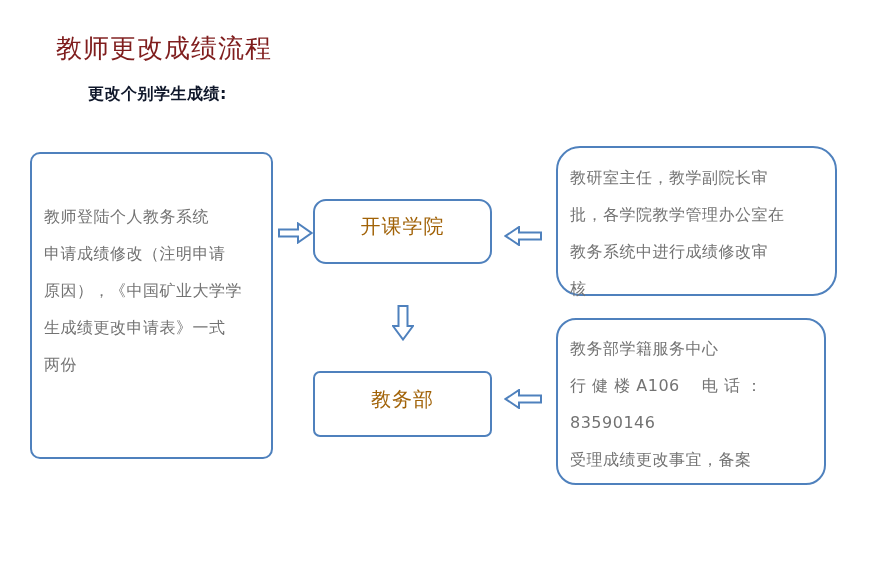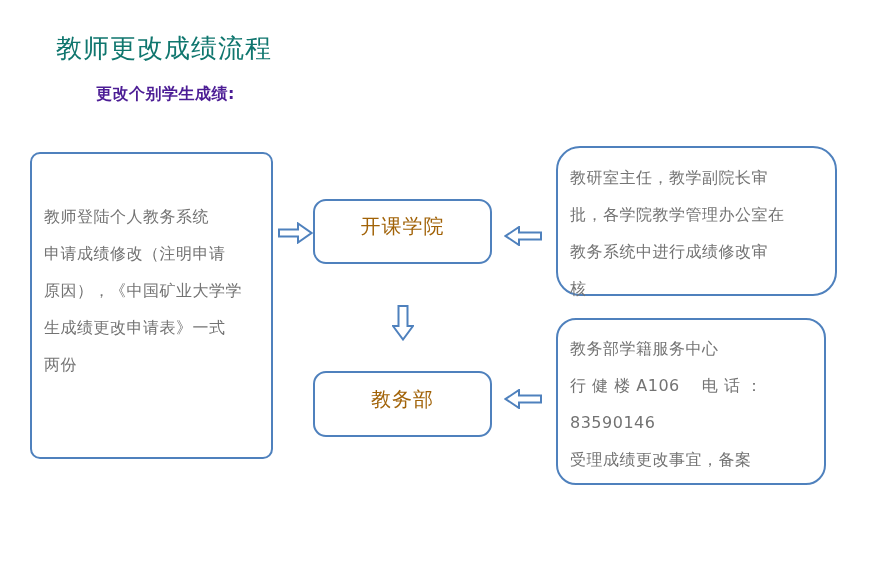--- a/index.html
+++ b/index.html
@@ -7,26 +7,26 @@
     position:relative;
     width:874px;height:583px;
     background:#ffffff;
     overflow:hidden;
     font-family:"DejaVu Sans","Liberation Sans",sans-serif;
     color:#000000;
   }
   .page-title{
     position:absolute;left:56px;top:33px;
     font-size:26px;line-height:30px;letter-spacing:1px;
-    font-weight:400;color:#0f766e;white-space:nowrap;
+    font-weight:400;color:#7f1d1d;white-space:nowrap;
   }
   .page-subtitle{
-    position:absolute;left:96px;top:84px;
+    position:absolute;left:88px;top:84px;
     font-size:16px;line-height:20px;letter-spacing:0.5px;
-    font-weight:700;color:#4c1d95;white-space:nowrap;
+    font-weight:700;color:#0f172a;white-space:nowrap;
   }
   .node{
     position:absolute;
     background:#ffffff;
     border:2px solid #4F81BD;
     box-sizing:border-box;
   }
   .node-text{
     font-size:16px;
     line-height:37px;
@@ -36,21 +36,21 @@
   }
   .teacher-box{
     left:30px;top:152px;width:243px;height:307px;border-radius:10px;
     padding:44px 4px 0 12px;
   }
   .college-box{
     left:313px;top:199px;width:179px;height:65px;border-radius:13px;
     display:flex;align-items:center;justify-content:center;
   }
   .affairs-box{
-    left:313px;top:371px;width:179px;height:66px;border-radius:13px;
+    left:313px;top:371px;width:179px;height:66px;border-radius:7px;
     display:flex;align-items:center;justify-content:center;
   }
   .small-label{
     font-size:20px;letter-spacing:1px;color:#a16207;
     position:relative;top:-5px;
   }
   .review-box{
     left:556px;top:146px;width:281px;height:150px;border-radius:24px;
     padding:11px 0 0 12px;
   }

